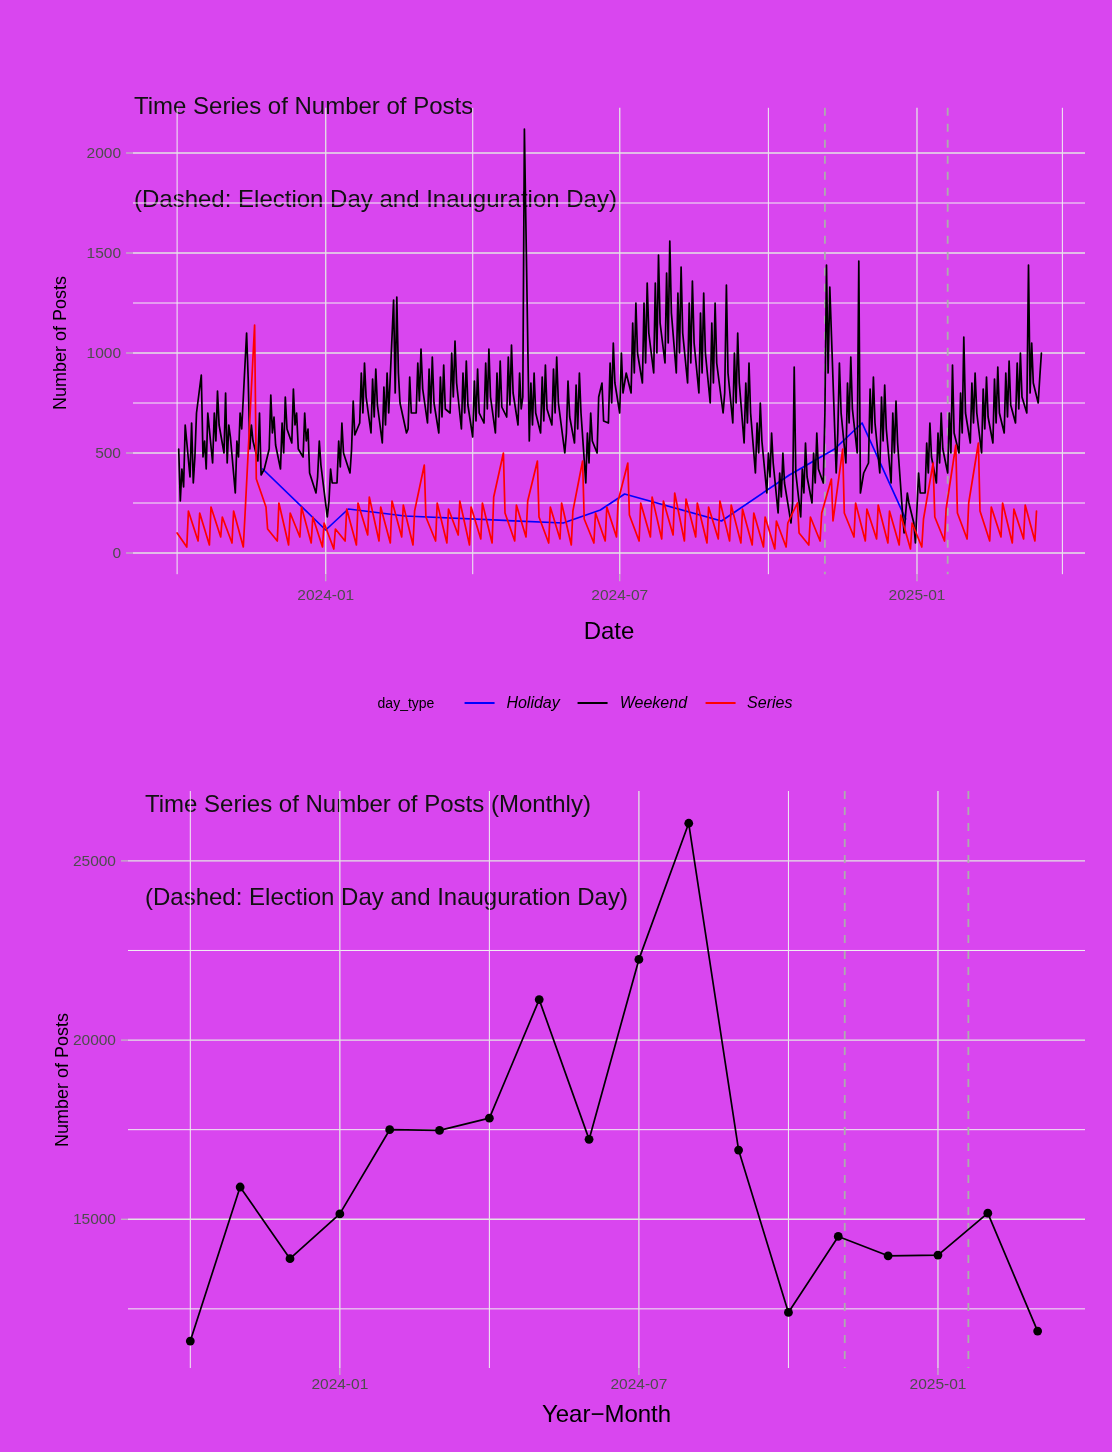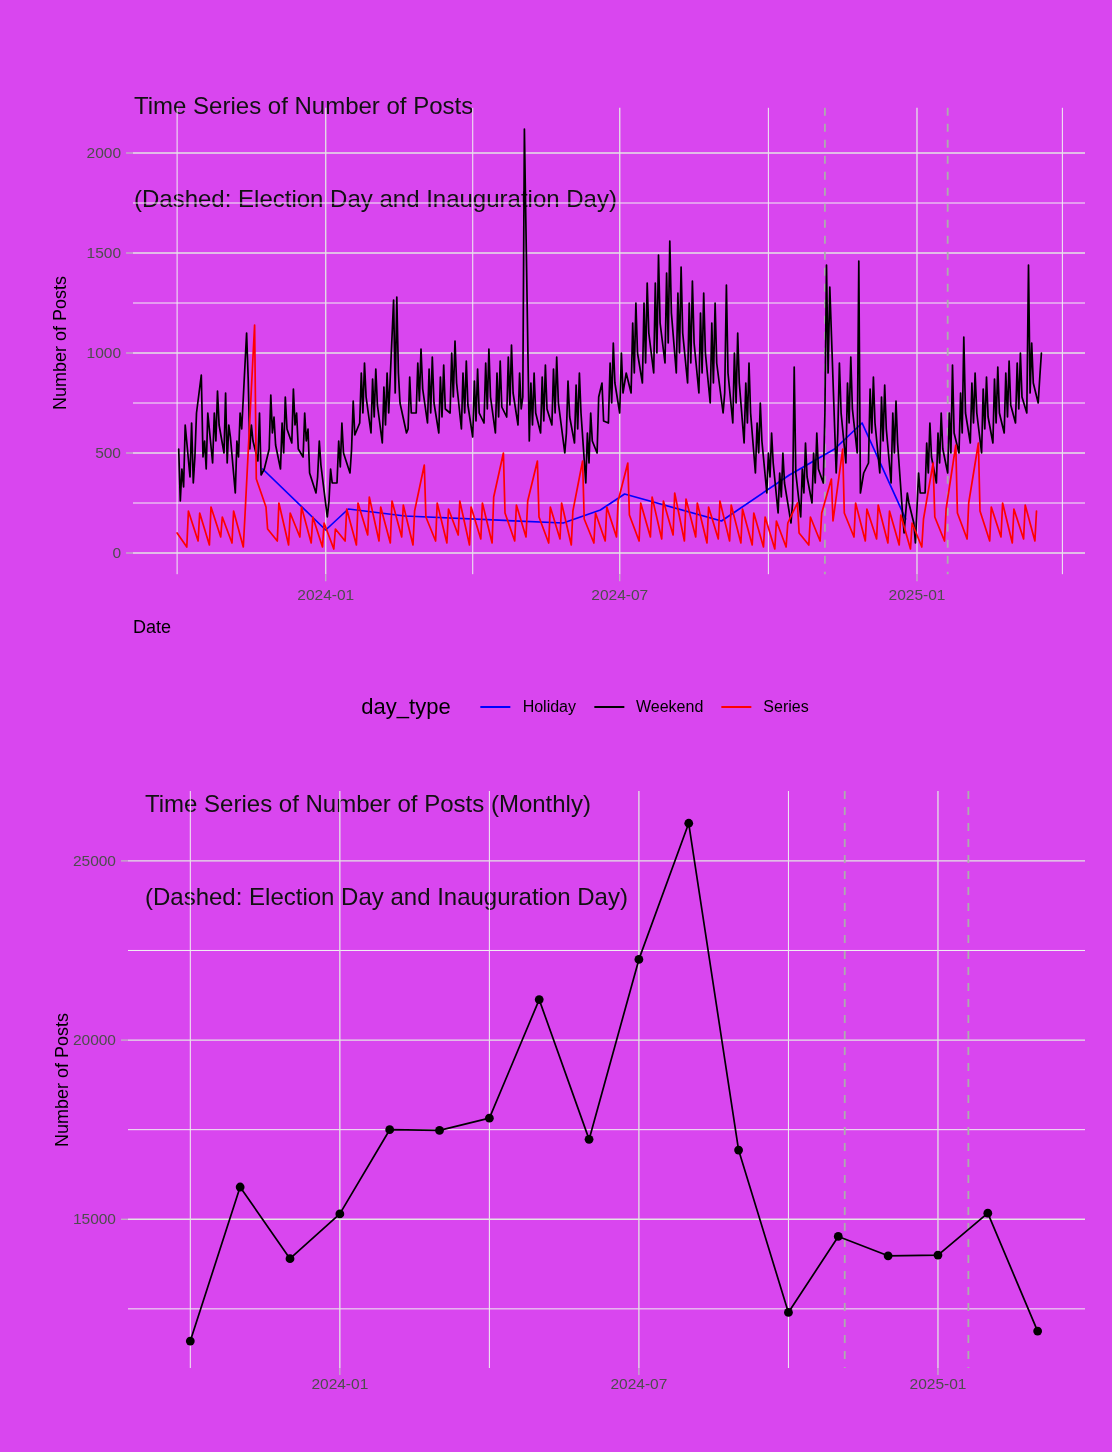--- a/index.html
+++ b/index.html
@@ -1,28 +1,28 @@
 <!DOCTYPE html>
 <html><head>
 <meta charset="utf-8">
 <style>
   html,body{margin:0;padding:0;background:#ffffff;}
   #stage{position:relative;width:1112px;height:1452px;background:#d946ef;overflow:hidden;
          font-family:"Liberation Sans", sans-serif;}
   .chart-title{position:absolute;font-size:24px;line-height:31px;color:#111;white-space:pre;}
-  .axis-title-x{position:absolute;font-size:18px;color:#000;}
+  .axis-title-x{position:absolute;font-size:24px;color:#000;text-align:center;}
   .axis-title-y{position:absolute;white-space:nowrap;font-size:18px;color:#000;
                 transform:translate(-50%,-50%) rotate(-90deg);}
   svg{position:absolute;left:0;display:block;}
   .legend-row{position:absolute;top:694px;left:585px;transform:translateX(-50%);
               display:flex;align-items:center;gap:18px;}
-  .legend-title{font-size:22px;color:#000;margin-right:12px;}
+  .legend-title{font-size:14px;color:#000;margin-right:12px;}
   .legend-item{display:flex;align-items:center;gap:12px;}
   .legend-key{width:30px;height:0;border-top:2.5px solid #000;}
-  .legend-label{font-size:16px;color:#000;}
+  .legend-label{font-size:16px;color:#000;font-style:italic;}
 </style>
 </head>
 <body>
 
 <div id="stage">
 
   <div class="chart-title" style="left:134px;top:28px;">
     <div>Time Series of Number of Posts</div>
     <div>(Dashed: Election Day and Inauguration Day)</div>
   </div>
@@ -135,13 +135,14 @@
       <circle cx="688.7421875" cy="35.254658385093194" r="4.4" fill="#000000"></circle>
       <circle cx="738.5859375" cy="362.1018633540373" r="4.4" fill="#000000"></circle>
       <circle cx="788.4296875000001" cy="524.4503105590062" r="4.4" fill="#000000"></circle>
       <circle cx="838.2734375" cy="448.47267080745337" r="4.4" fill="#000000"></circle>
       <circle cx="888.1171875" cy="467.82546583850933" r="4.4" fill="#000000"></circle>
       <circle cx="937.9609375000001" cy="467.1086956521739" r="4.4" fill="#000000"></circle>
       <circle cx="987.8046875" cy="425.1776397515528" r="4.4" fill="#000000"></circle>
       <circle cx="1037.6484375" cy="543.0863354037267" r="4.4" fill="#000000"></circle>
     </svg>
 
+  <div class="axis-title-x" style="left:128px;top:1400px;width:957px;">Year−Month</div>
 </div>
 
 </body></html>

